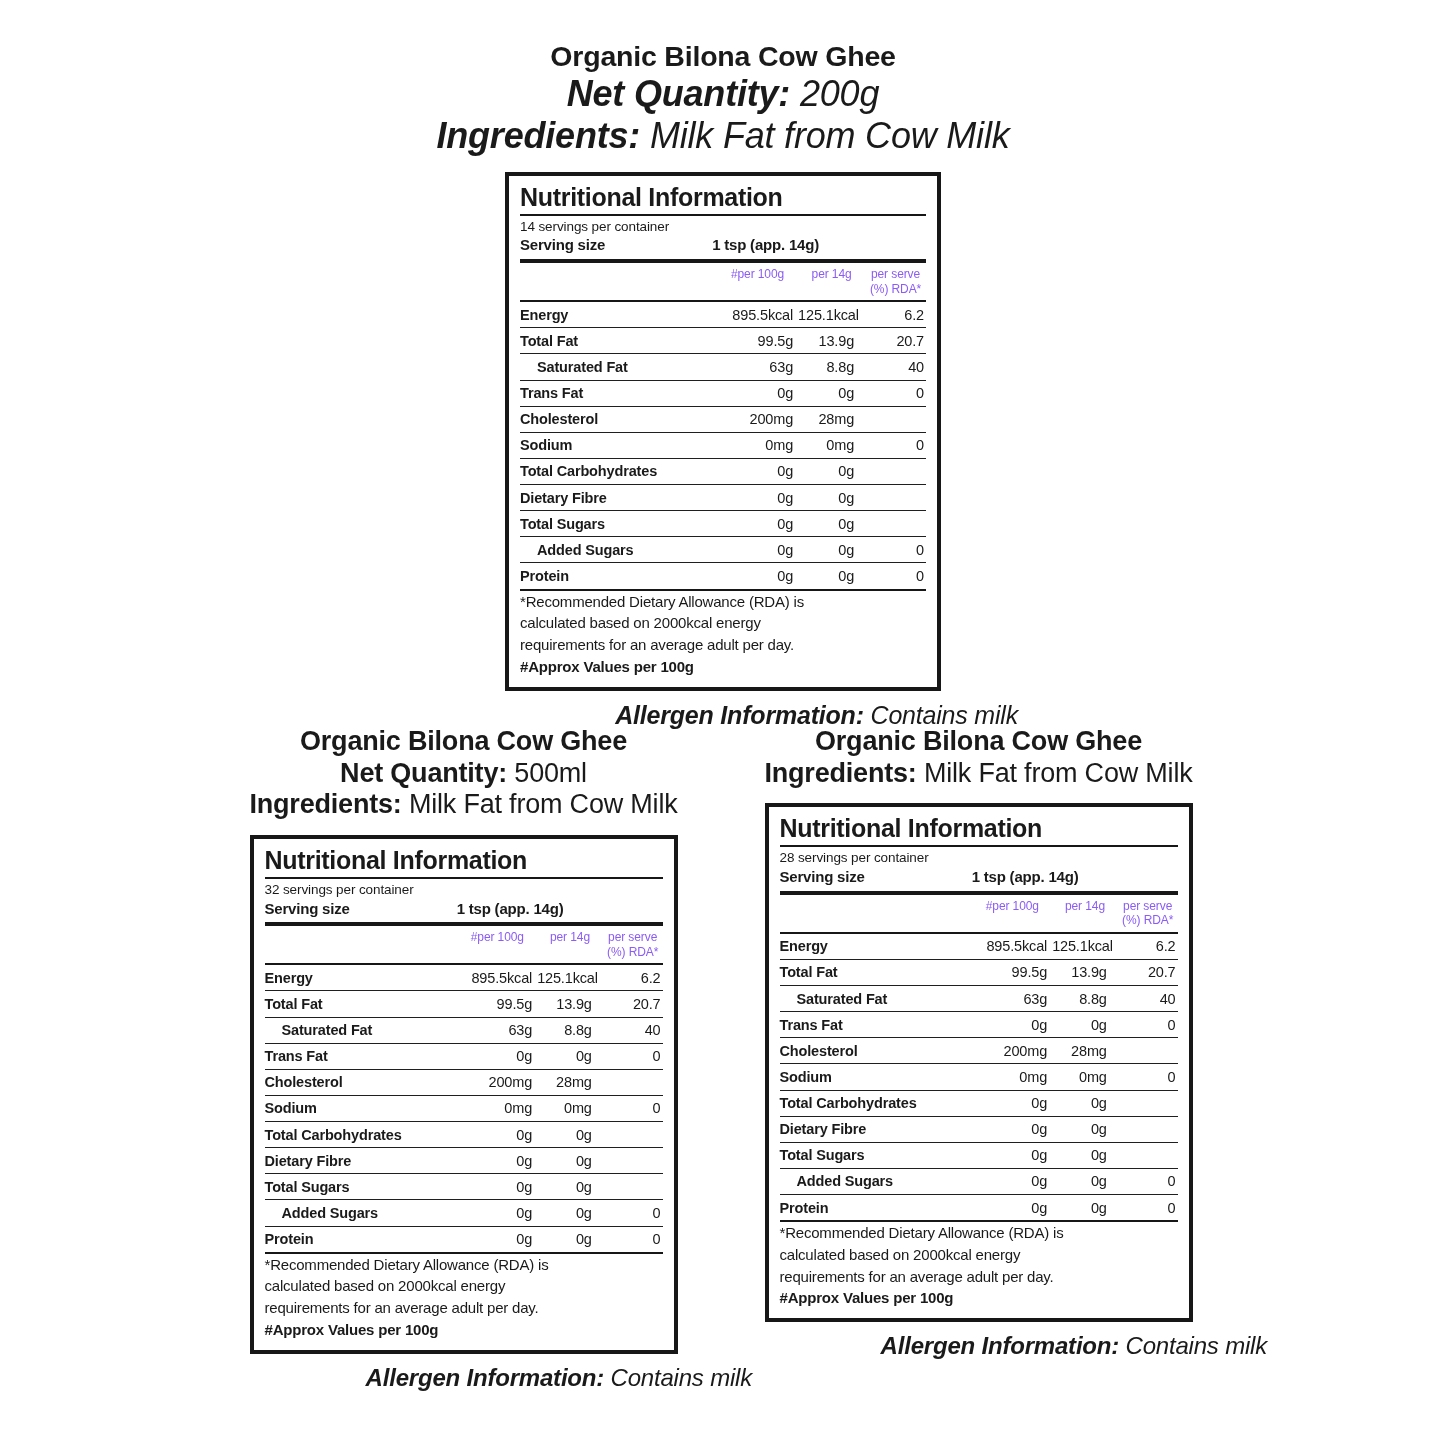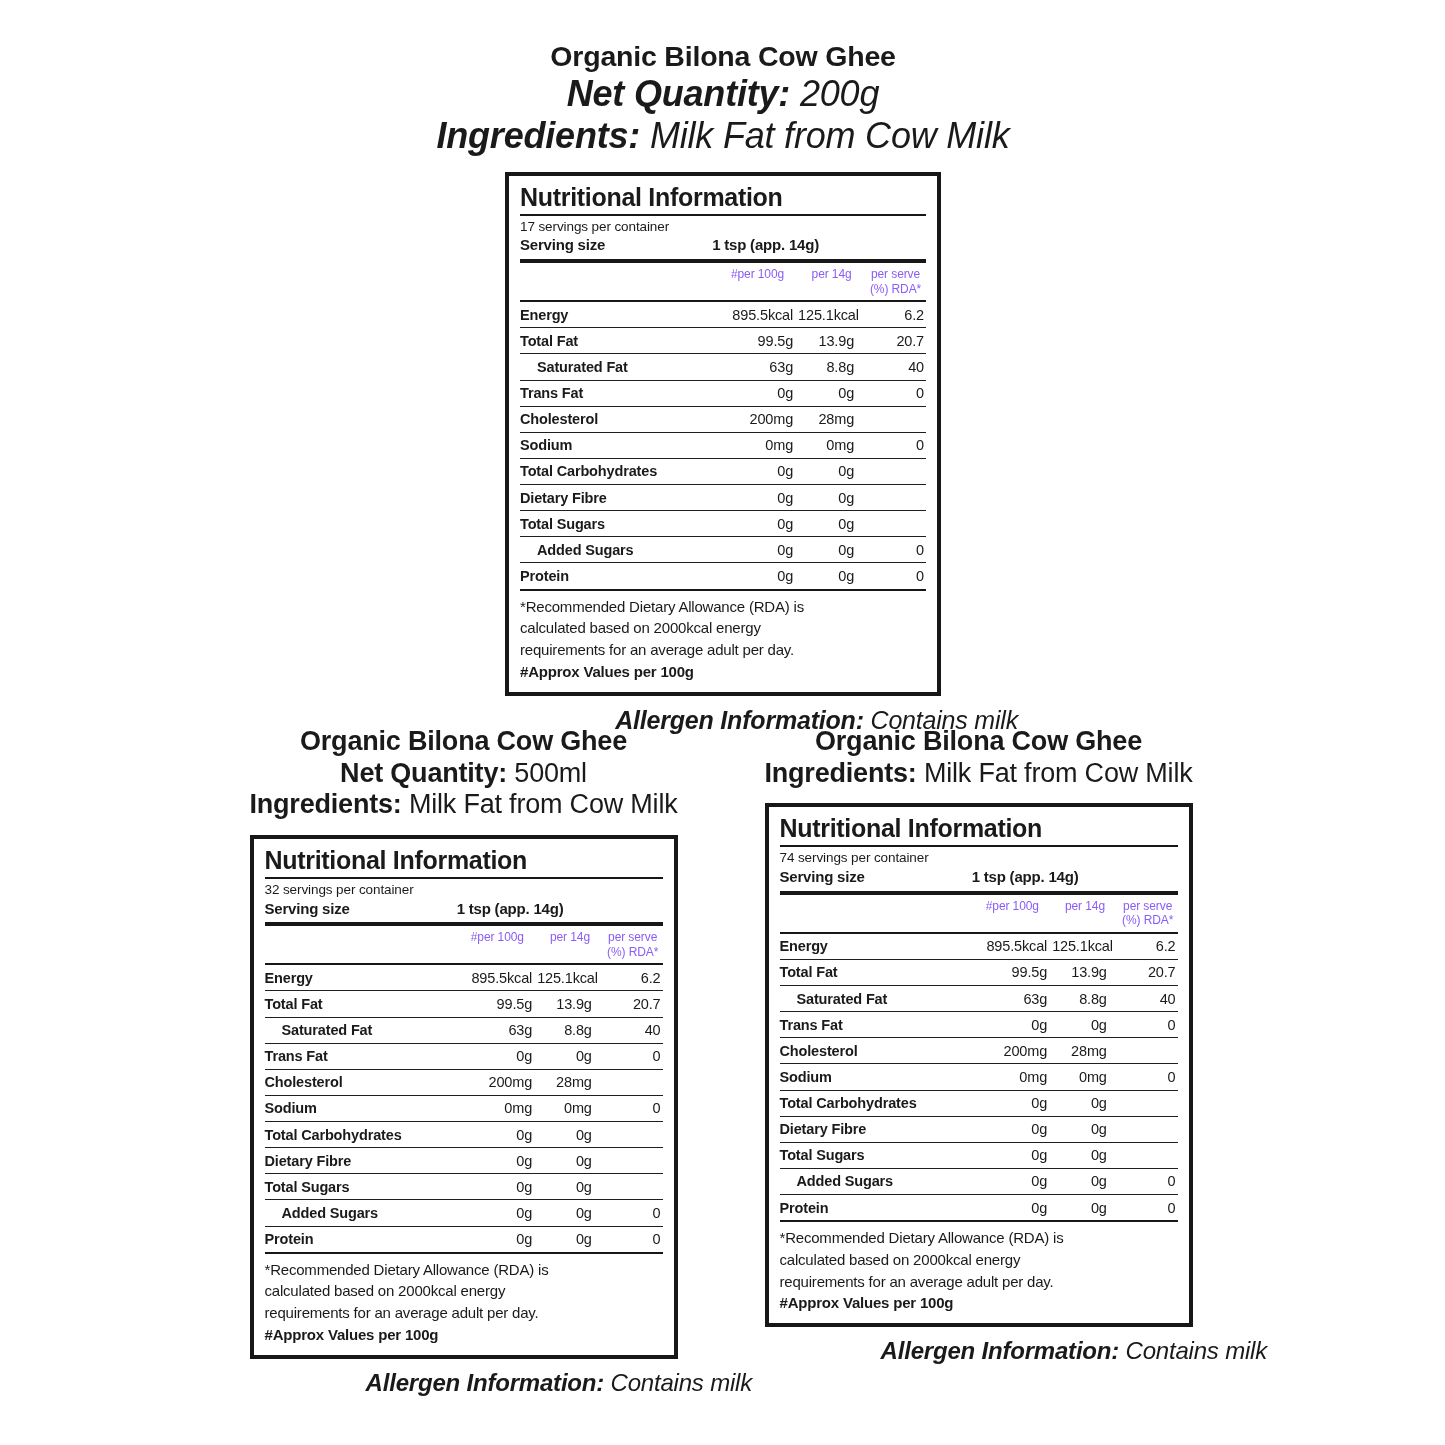--- a/index.html
+++ b/index.html
@@ -138,21 +138,20 @@
   td.v.v14  { padding-right: 11px; }
   td.v.vrda { padding-right: 2px; }
 
   .table-bottom-rule { border-top: 2.6px solid #171717; margin-top: 0; }
 
   
   .footnote {
     font-size: 15px;
     line-height: 1.45;
     letter-spacing: -0.2px;
-    padding-top: 5px;
   }
   .footnote .approx {
     font-weight: bold;
     letter-spacing: -0.2px;
   }
 
   
   .allergen {
     text-align: right;
     letter-spacing: -0.2px;
@@ -176,21 +175,21 @@
       <span class="val">200g</span>
     </div>
     <div class="head-line">
       <span class="lbl">Ingredients:</span>
       <span class="val">Milk Fat from Cow Milk</span>
     </div>
   </div>
 
   <div class="nutri-box">
     <div class="nutri-title rule-med">Nutritional Information</div>
-    <div class="servings-line">17 servings per container</div>
+    <div class="servings-line">14 servings per container</div>
     <div class="serving-size-row rule-thick">
       <span class="ss-label">Serving size</span>
       <span class="ss-value">1 tsp (app. 14g)</span>
     </div>
     <table class="nutri-table">
       <colgroup>
           <col class="c-name">
           <col class="c-100g">
           <col class="c-14g">
           <col class="c-rda">
@@ -412,21 +411,21 @@
   <div class="product-head">
     <div class="product-title">Organic Bilona Cow Ghee</div>
     <div class="head-line">
       <span class="lbl">Ingredients:</span>
       <span class="val">Milk Fat from Cow Milk</span>
     </div>
   </div>
 
   <div class="nutri-box">
     <div class="nutri-title rule-med">Nutritional Information</div>
-    <div class="servings-line">74 servings per container</div>
+    <div class="servings-line">28 servings per container</div>
     <div class="serving-size-row rule-thick">
       <span class="ss-label">Serving size</span>
       <span class="ss-value">1 tsp (app. 14g)</span>
     </div>
     <table class="nutri-table">
       <colgroup>
           <col class="c-name">
           <col class="c-100g">
           <col class="c-14g">
           <col class="c-rda">

